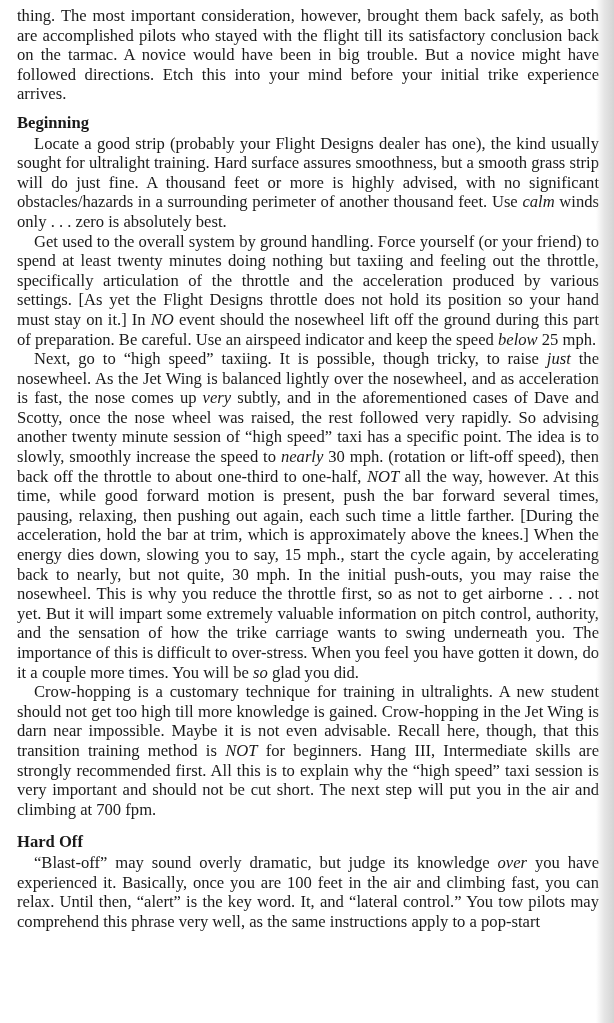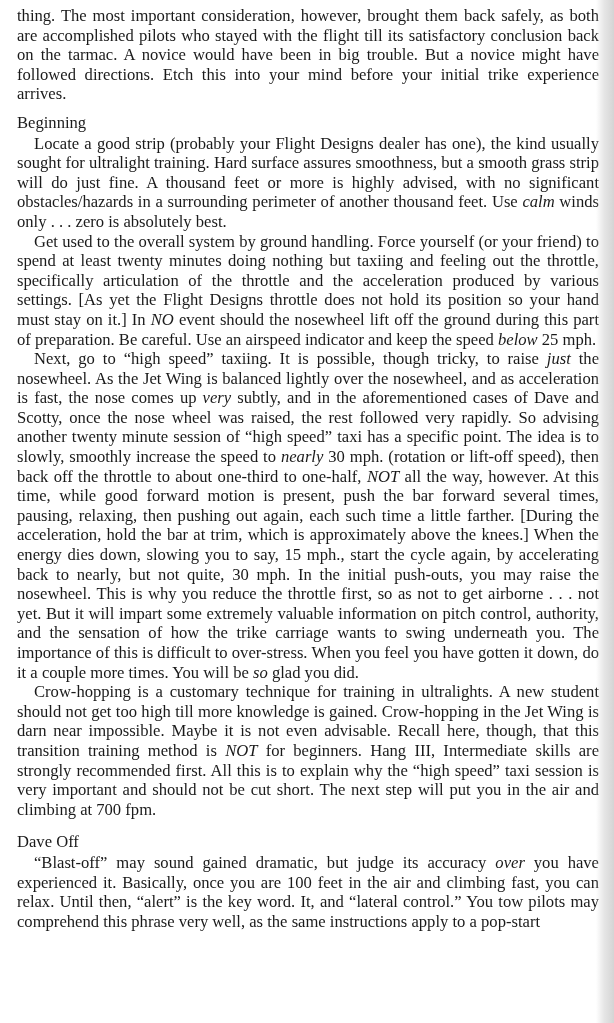--- a/index.html
+++ b/index.html
@@ -16,34 +16,34 @@
   }
   .page {
     position: absolute; left: 17px; top: 6px; width: 582px;
     font-size: 16.6px; line-height: 19.6px;
     text-align: justify;
   }
   p { margin: 0; text-indent: 17px; }
   p.noindent { text-indent: 0; }
   h2 {
     margin: 9px 0 1px 0;
-    font-size: 16.6px; line-height: 19.6px; font-weight: normal;
+    font-size: 16.6px; line-height: 19.6px; font-weight: bold;
   }
   h2.blast { margin-top: 13px; }
   em { font-style: italic; }
 </style>
 </head>
 <body>
 
 <div class="page">
   <p class="noindent"><span>thing. The most important consideration, however, brought them back safely, as both are accomplished pilots who stayed with the flight till its satisfactory conclusion back on the tarmac. A novice would have been in big trouble. But a novice might have followed directions. Etch this into your mind before your initial trike experience arrives.</span></p>
 
   <h2>Beginning</h2>
   <p><span>Locate a good strip (probably your Flight Designs dealer has one), the kind usually sought for ultralight training. Hard surface assures smoothness, but a smooth grass strip will do just fine. A thousand feet or more is highly advised, with no significant obstacles/hazards in a surrounding perimeter of another thousand feet. Use </span><em>calm</em><span> winds only . . .  zero is absolutely best.</span></p>
   <p><span>Get used to the overall system by ground handling. Force yourself (or your friend) to spend at least twenty minutes doing nothing but taxiing and feeling out the throttle, specifically articulation of the throttle and the acceleration produced by various settings. [As yet the Flight Designs throttle does not hold its position so your hand must stay on it.] In </span><em>NO</em><span> event should the nosewheel lift off the ground during this part of preparation. Be careful. Use an airspeed indicator and keep the speed </span><em>below</em><span> 25 mph.</span></p>
   <p><span>Next, go to “high speed” taxiing. It is possible, though tricky, to raise </span><em>just</em><span> the nosewheel. As the Jet Wing is balanced lightly over the nosewheel, and as acceleration is fast, the nose comes up </span><em>very</em><span> subtly, and in the aforementioned cases of Dave and Scotty, once the nose wheel was raised, the rest followed very rapidly. So advising another twenty minute session of “high speed” taxi has a specific point. The idea is to slowly, smoothly increase the speed to </span><em>nearly</em><span> 30 mph. (rotation or lift-off speed), then back off the throttle to about one-third to one-half, </span><em>NOT</em><span> all the way, however. At this time, while good forward motion is present, push the bar forward several times, pausing, relaxing, then pushing out again, each such time a little farther. [During the acceleration, hold the bar at trim, which is approximately above the knees.] When the energy dies down, slowing you to say, 15 mph., start the cycle again, by accelerating back to nearly, but not quite, 30 mph. In the initial push-outs, you may raise the nosewheel. This is why you reduce the throttle first, so as not to get airborne . . .  not yet. But it will impart some extremely valuable information on pitch control, authority, and the sensation of how the trike carriage wants to swing underneath you. The importance of this is difficult to over-stress. When you feel you have gotten it down, do it a couple more times. You will be </span><em>so</em><span> glad you did.</span></p>
   <p><span>Crow-hopping is a customary technique for training in ultralights. A new student should not get too high till more knowledge is gained. Crow-hopping in the Jet Wing is darn near impossible. Maybe it is not even advisable. Recall here, though, that this transition training method is </span><em>NOT</em><span> for beginners. Hang III, Intermediate skills are strongly recommended first. All this is to explain why the “high speed” taxi session is very important and should not be cut short. The next step will put you in the air and climbing at 700 fpm.</span></p>
 
-  <h2 class="blast">Dave Off</h2>
-  <p><span>“Blast-off” may sound gained dramatic, but judge its accuracy </span><em>over</em><span> you have experienced it. Basically, once you are 100 feet in the air and climbing fast, you can relax. Until then, “alert” is the key word. It, and “lateral control.” You tow pilots may comprehend this phrase very well, as the same instructions apply to a pop-start</span></p>
+  <h2 class="blast">Hard Off</h2>
+  <p><span>“Blast-off” may sound overly dramatic, but judge its knowledge </span><em>over</em><span> you have experienced it. Basically, once you are 100 feet in the air and climbing fast, you can relax. Until then, “alert” is the key word. It, and “lateral control.” You tow pilots may comprehend this phrase very well, as the same instructions apply to a pop-start</span></p>
 </div>
 
 <div class="edge-shadow"></div>
 
 </body></html>

